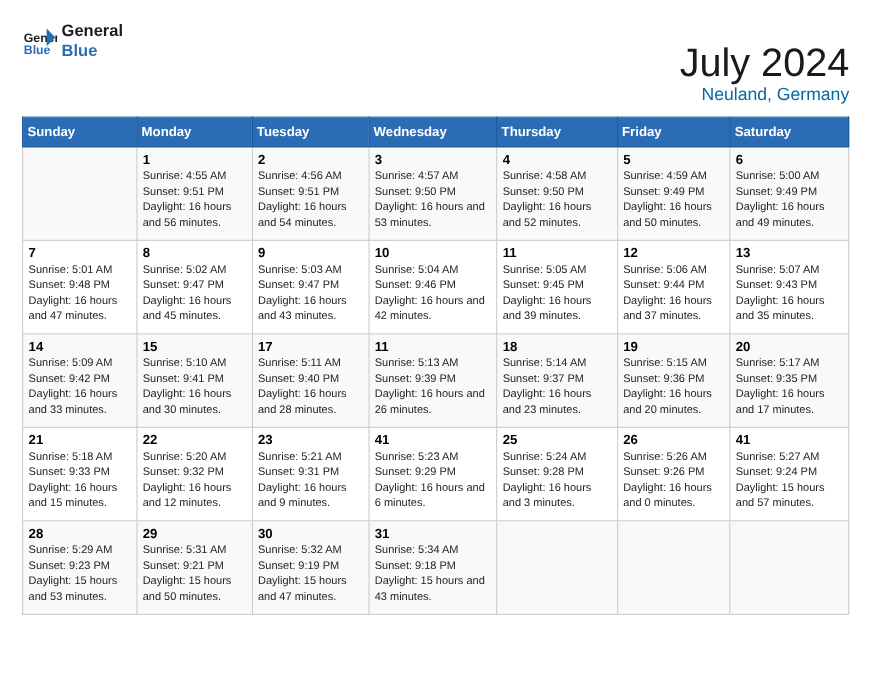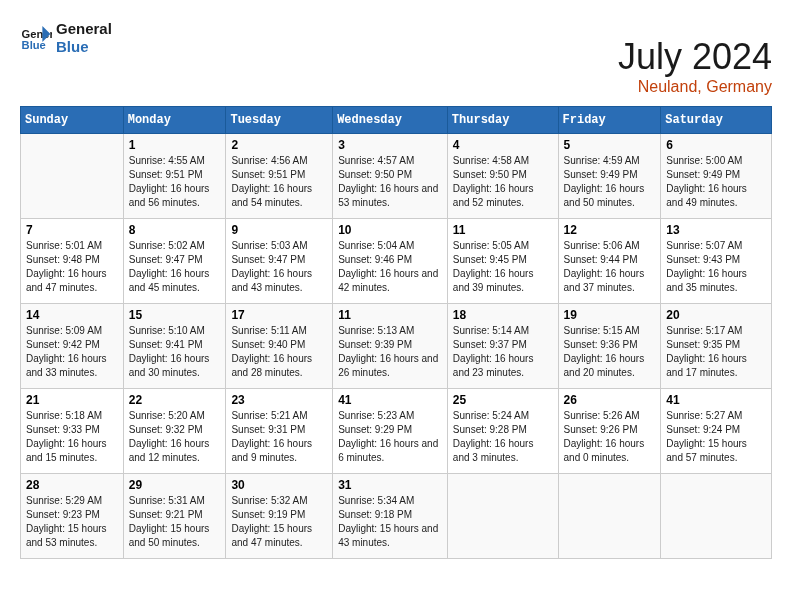--- a/index.html
+++ b/index.html
@@ -29,36 +29,35 @@
       text-align: right;
       margin-top: 16px;
     }
     .month-title {
       font-size: 36px;
       color: #1a1a1a;
       font-weight: normal;
     }
     .location-title {
       font-size: 16px;
-      color: #c2410c;
+      color: #0369a1;
     }
     table {
       width: 100%;
       border-collapse: collapse;
       font-size: 10.5px;
     }
     thead th {
       background-color: #2a6db5;
       color: #fff;
       padding: 6px 4px;
       text-align: left;
       font-size: 12px;
       font-weight: bold;
       border: 1px solid #1a5a9a;
-      font-family: Liberation Mono, monospace;
     }
     tbody td {
       border: 1px solid #ccc;
       vertical-align: top;
       padding: 4px 5px;
       min-height: 80px;
       height: 85px;
     }
     tbody tr:nth-child(odd) td {
       background-color: #f9f9f9;

